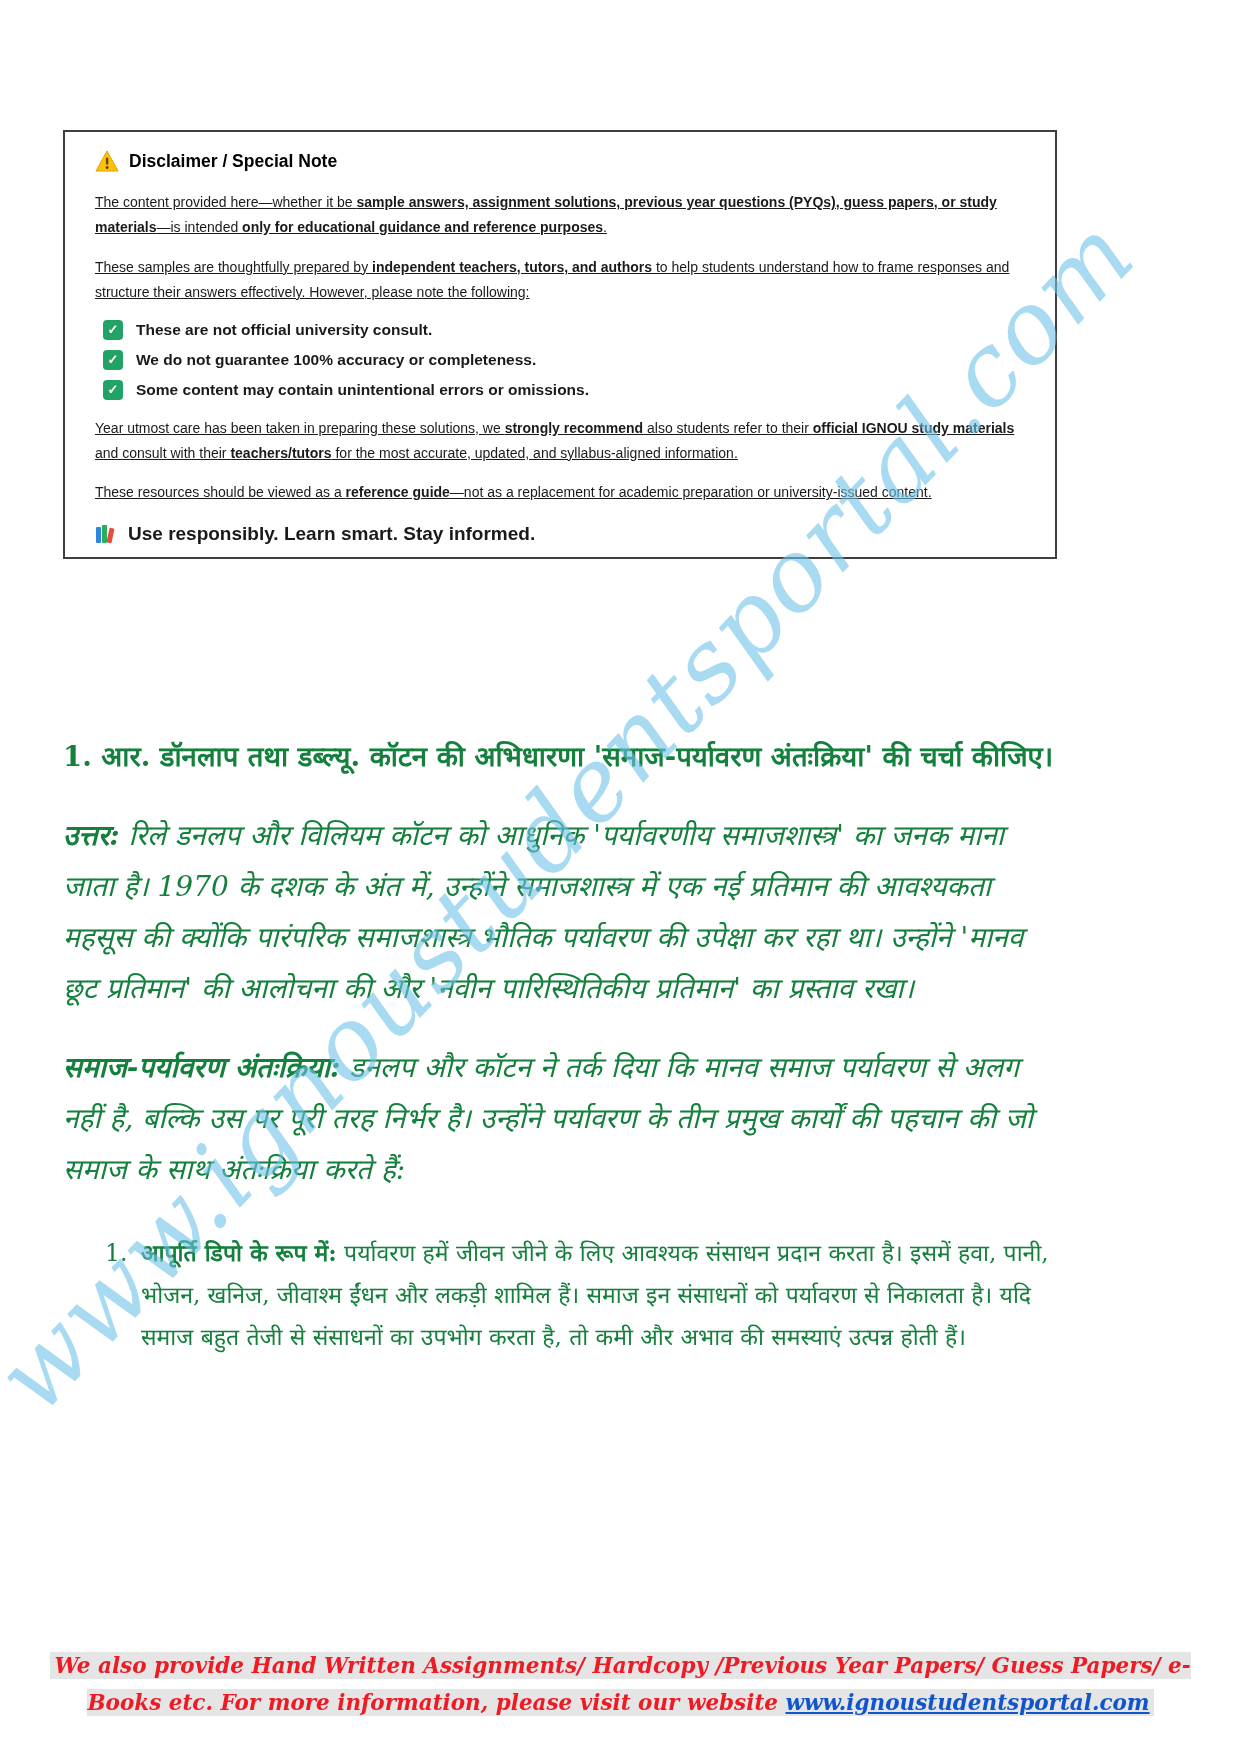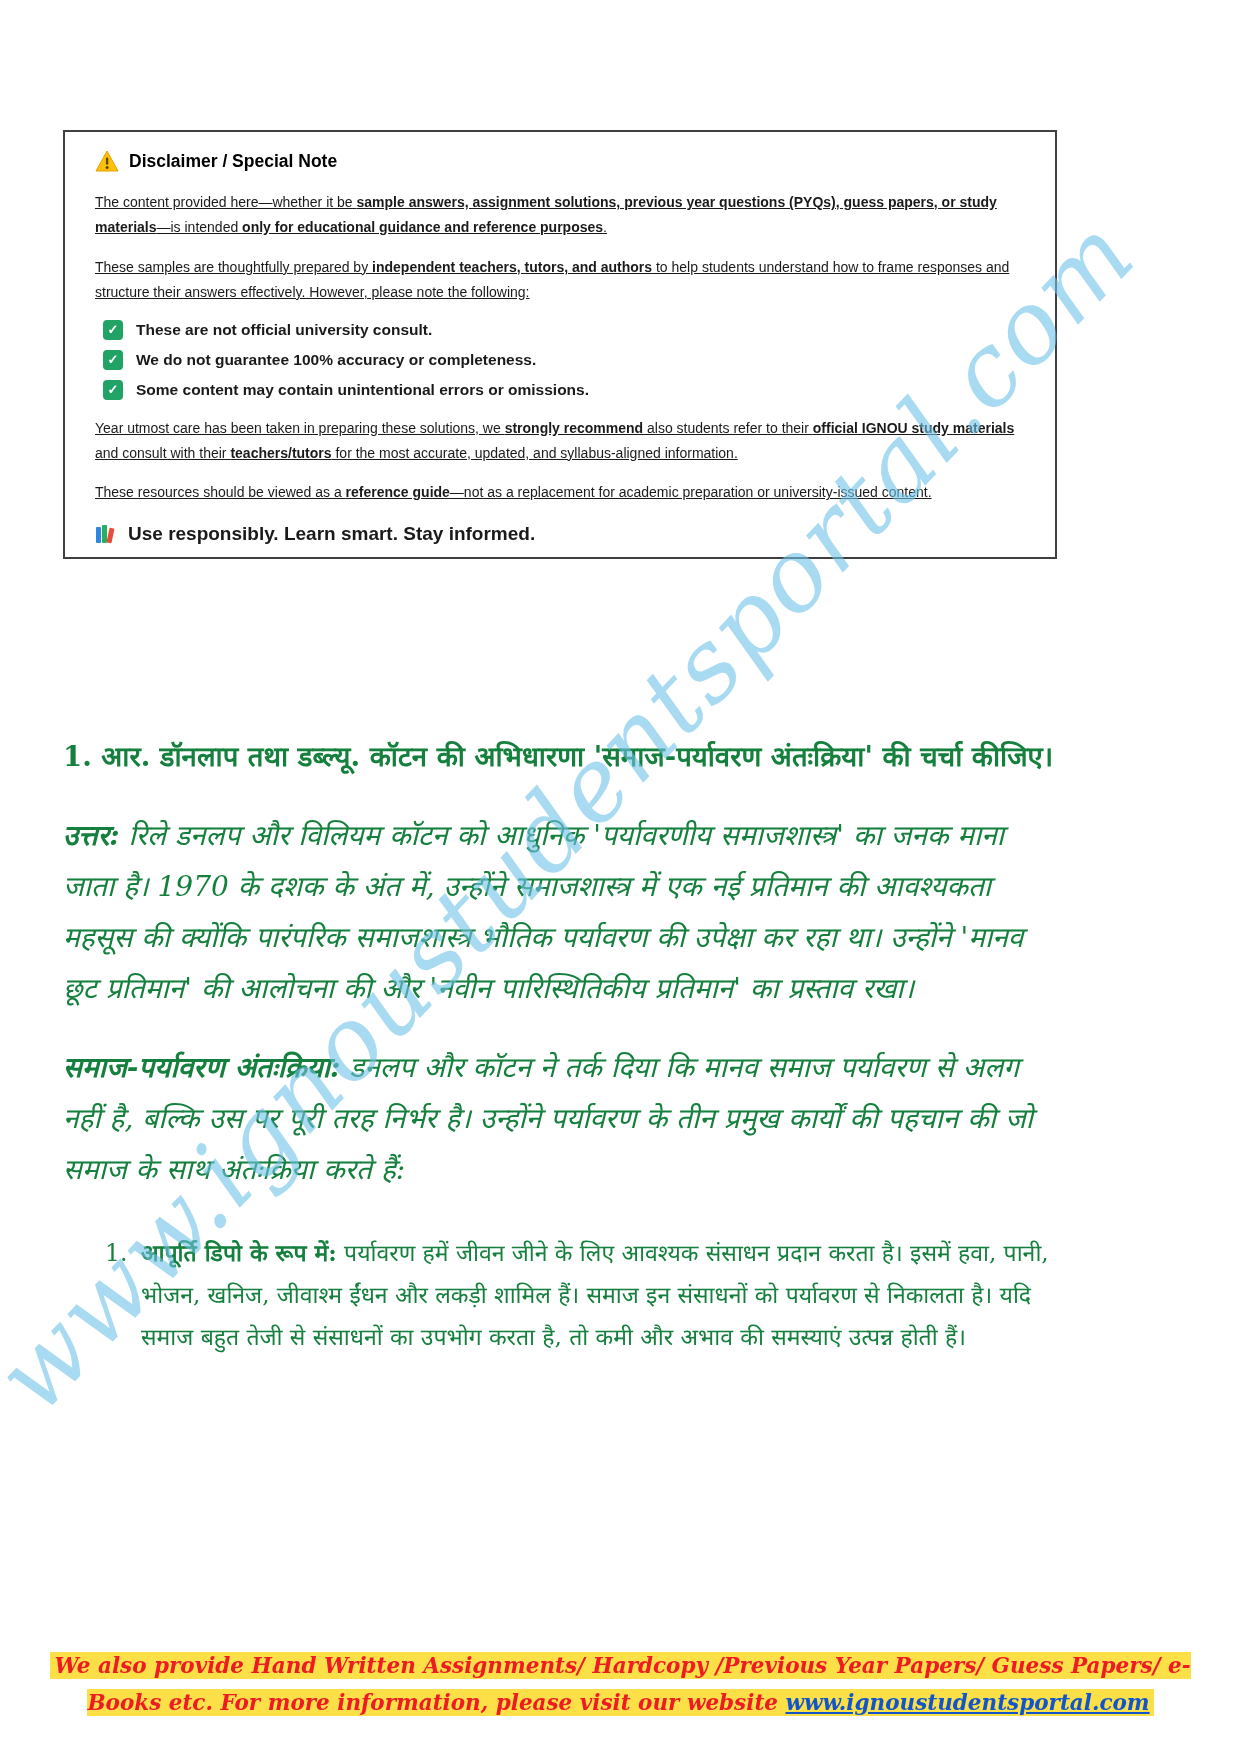--- a/index.html
+++ b/index.html
@@ -80,21 +80,21 @@
 
   
   .footer {
     position:absolute;
     left:0; width:100%;
     top:1648px;
     text-align:center;
     z-index:1;
   }
   .footer .hl {
-    background:#fde047;
+    background:#e5e5e5;
     color:#ee1b24;
     font-family:"DejaVu Serif", serif;
     font-style:italic;
     font-weight:bold;
     font-size:21.5px;
     line-height:1.72;
     padding:1px 4px;
   }
   .footer-link { color:#1155cc; text-decoration:underline; cursor:pointer; font-style:italic; font-weight:bold; }
 </style>

